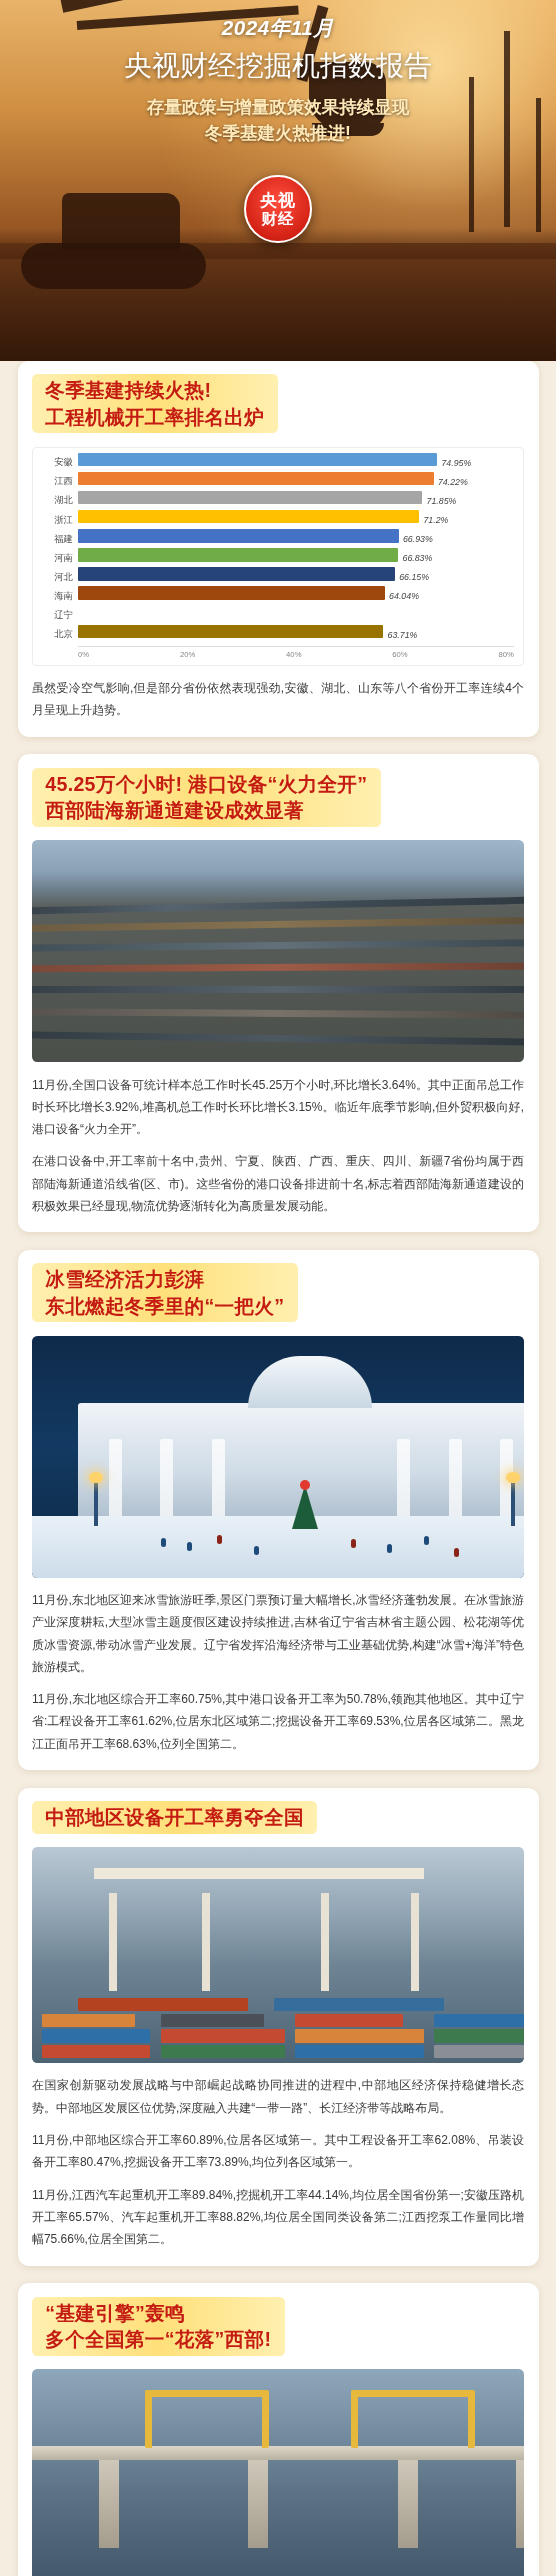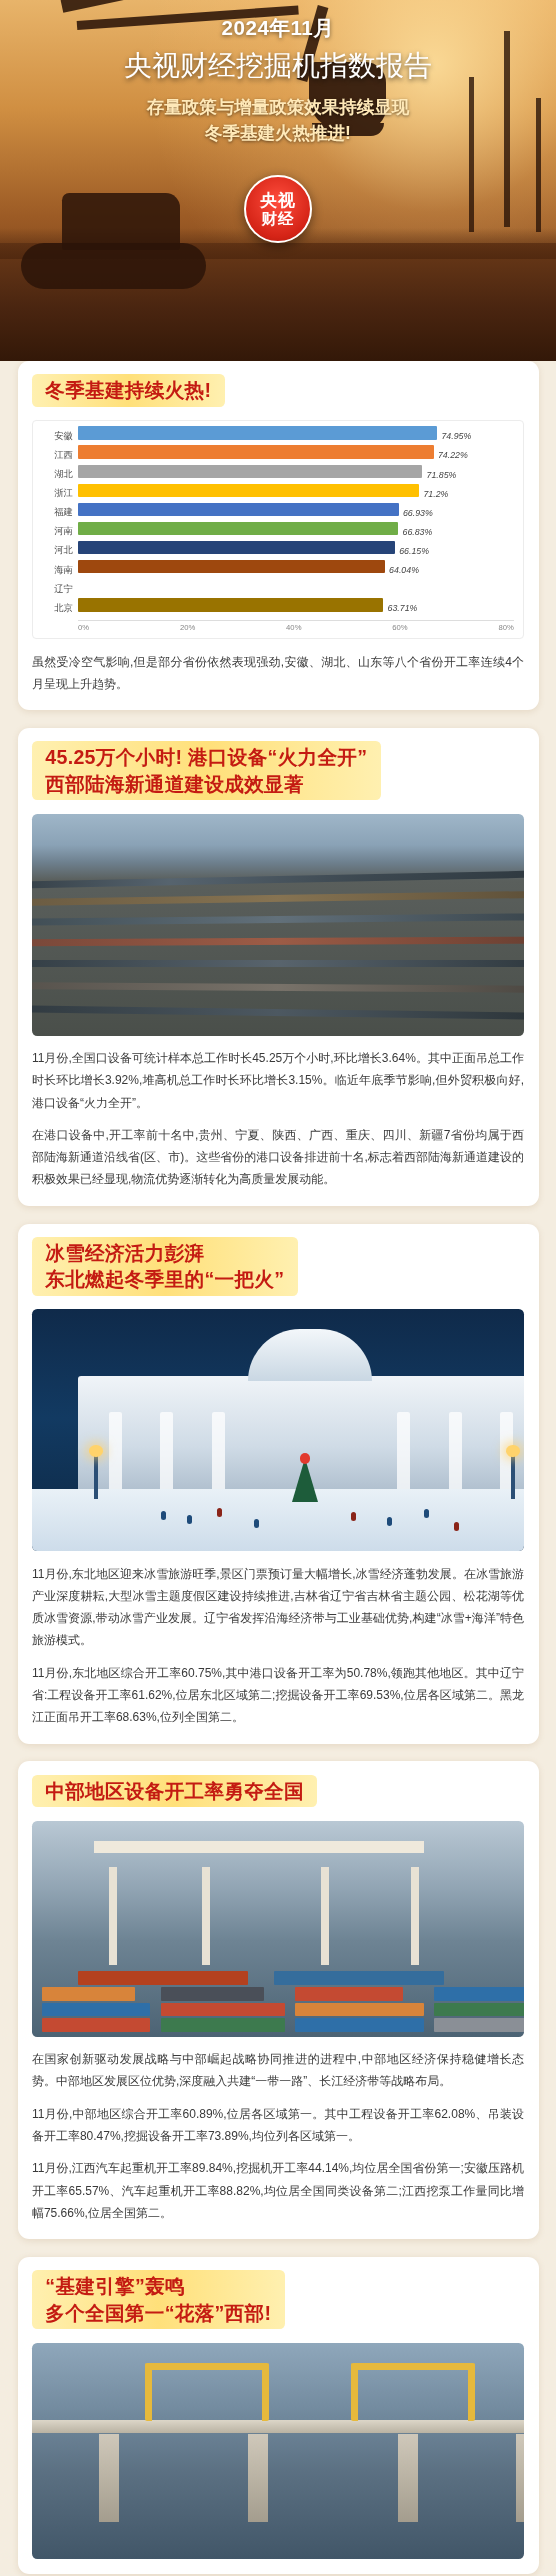--- a/index.html
+++ b/index.html
@@ -56,20 +56,21 @@
   }
   .pole { position:absolute; background:#2b1408; opacity:.8; }
   .p1 { right: 46px; top: 31px; width: 6.2px; height: 196px; }
   .p2 { right: 82px; top: 77px; width: 4.6px; height: 155px; }
   .p3 { right: 15.5px; top: 98px; width: 4.1px; height: 134px; }
 
   .hero-text { position: absolute; left: 0; right: 0; top: 14.4px; text-align: center; z-index: 5; }
   .hero-date {
     font-size: 20.6px; color: #ffffff; font-weight: bold; letter-spacing: 0.5px;
     text-shadow: 0 1px 4.1px rgba(0,0,0,.55);
+    font-style: italic;
   }
   .hero-title {
     margin-top: 7.2px;
     font-size: 28px; line-height: 1.16; font-weight: normal;
     color: #ffffff;
     text-shadow: 0 1.5px 5.2px rgba(0,0,0,.6);
   }
   .hero-sub {
     margin: 12px auto 0;
     width: 392px;
@@ -245,20 +246,21 @@
     </div>
   </div>
 
   <div class="section">
 
     <div class="card">
       <div class="headline">
         <span class="band">
           <h2>
             <span>冬季基建持续火热!</span>
+            <span class="l2">工程机械开工率排名出炉</span>
           </h2>
         </span>
       </div>
 
 
       <div class="chart-wrap">
         <div class="chart-rows" id="chart-rows">
             <div class="chart-row">
               <div class="chart-cat">安徽</div>
               <div class="chart-track">

